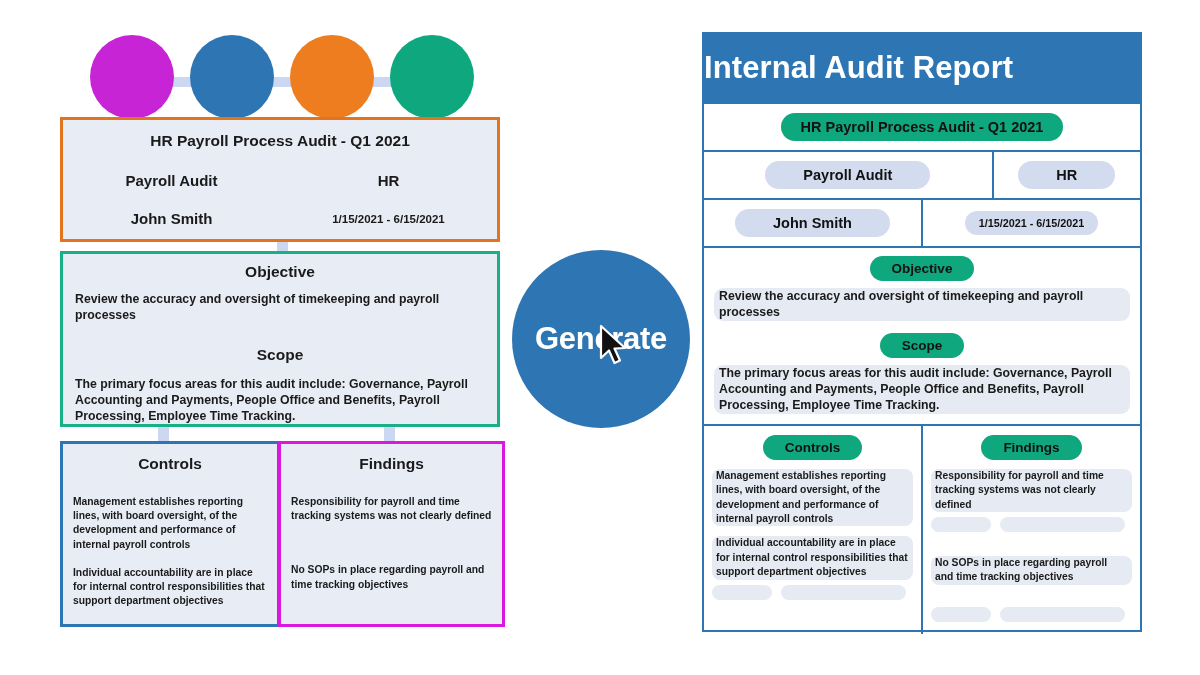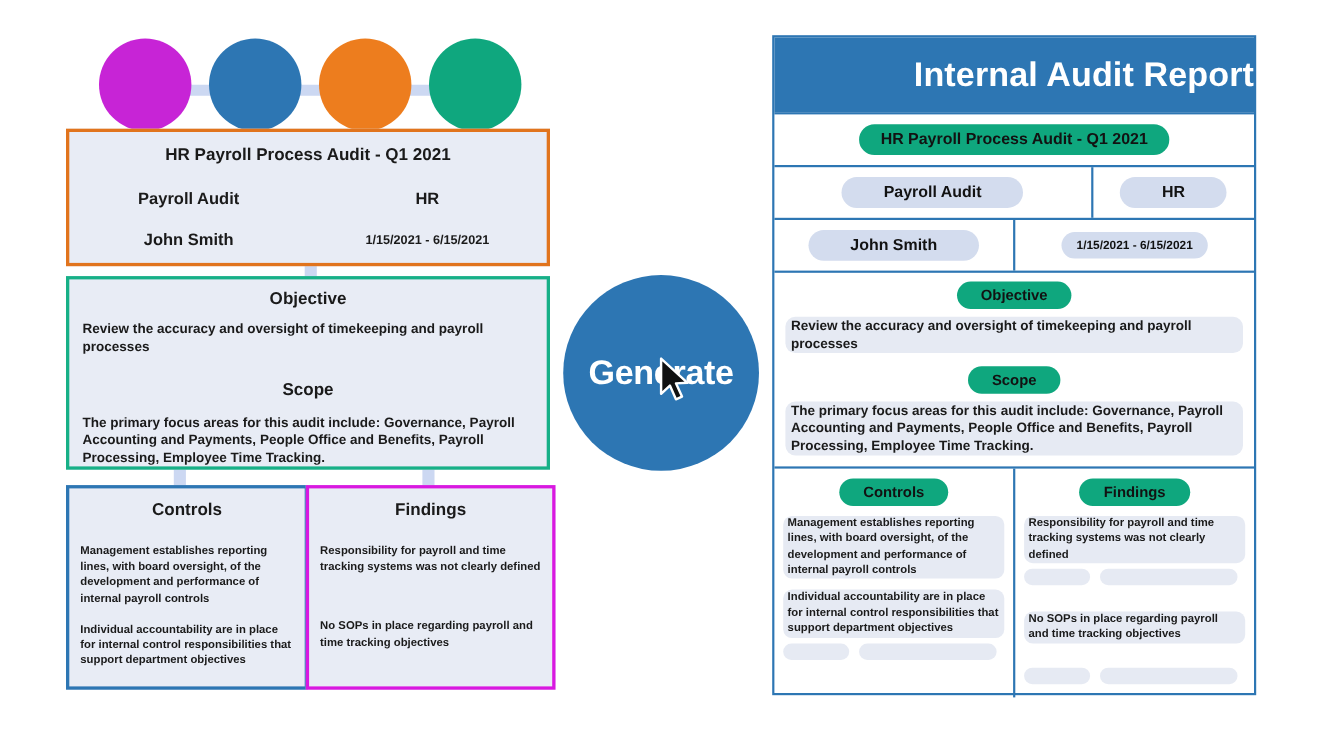--- a/index.html
+++ b/index.html
@@ -68,21 +68,21 @@
     text-align:center;color:#ffffff;font-size:31px;font-weight:bold;letter-spacing:-0.3px;
   }
   #cursor{position:absolute;left:85px;top:74px;width:34px;height:44px;pointer-events:none;}
 
   
   #report{
     position:absolute;left:702px;top:32px;width:440px;height:600px;
     box-sizing:border-box;border:2.5px solid #2d76b3;background:#ffffff;
   }
   #report-header{
-    background:#2d76b3;height:68px;display:flex;align-items:center;justify-content:flex-end;
+    background:#2d76b3;height:68px;display:flex;align-items:center;justify-content:flex-start;
   }
   #report-title{color:#ffffff;font-size:31px;font-weight:bold;letter-spacing:0.1px;}
   .r-row{border-top:2.5px solid #2d76b3;display:flex;}
   .r-row:first-child{border-top:none;}
   .r-cell{flex:1;display:flex;align-items:center;justify-content:center;padding:9px 6px;box-sizing:border-box;}
   .r-cell + .r-cell{border-left:2.5px solid #2d76b3;}
 
   .pill-green{
     background:#0fa77e;color:#121212;font-weight:bold;border-radius:999px;
     padding:6px 20px;font-size:14.5px;white-space:nowrap;

